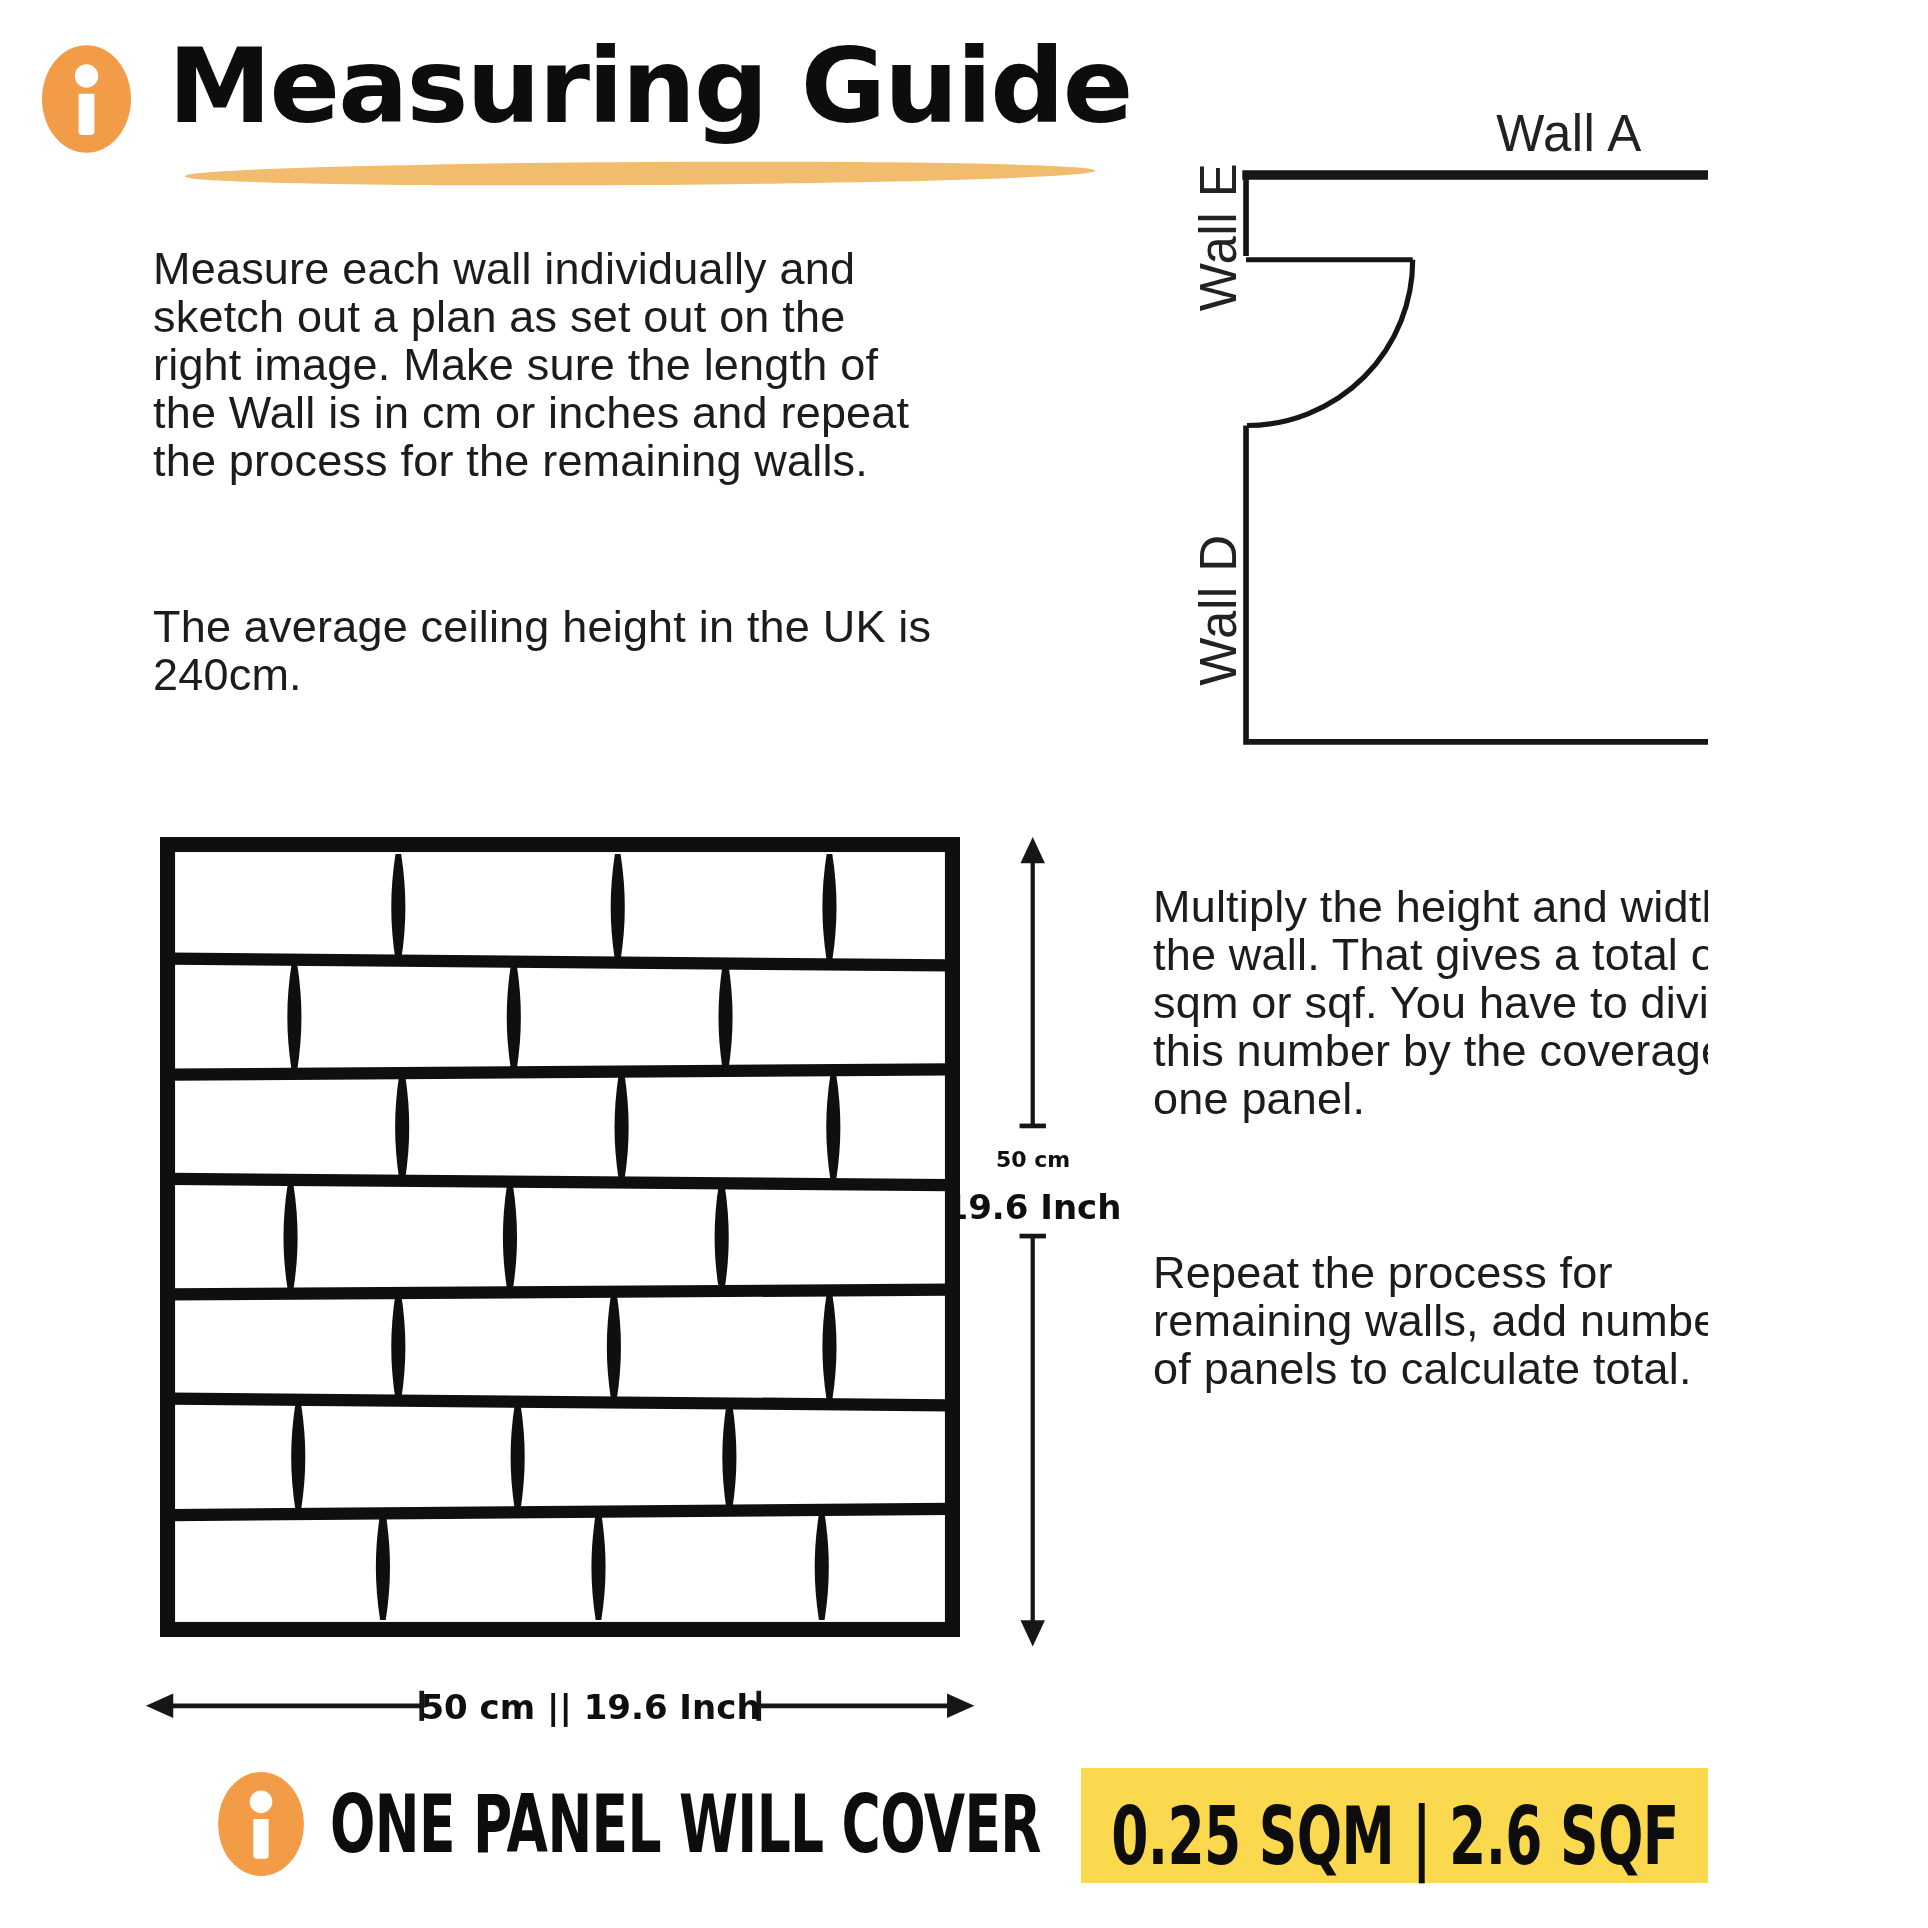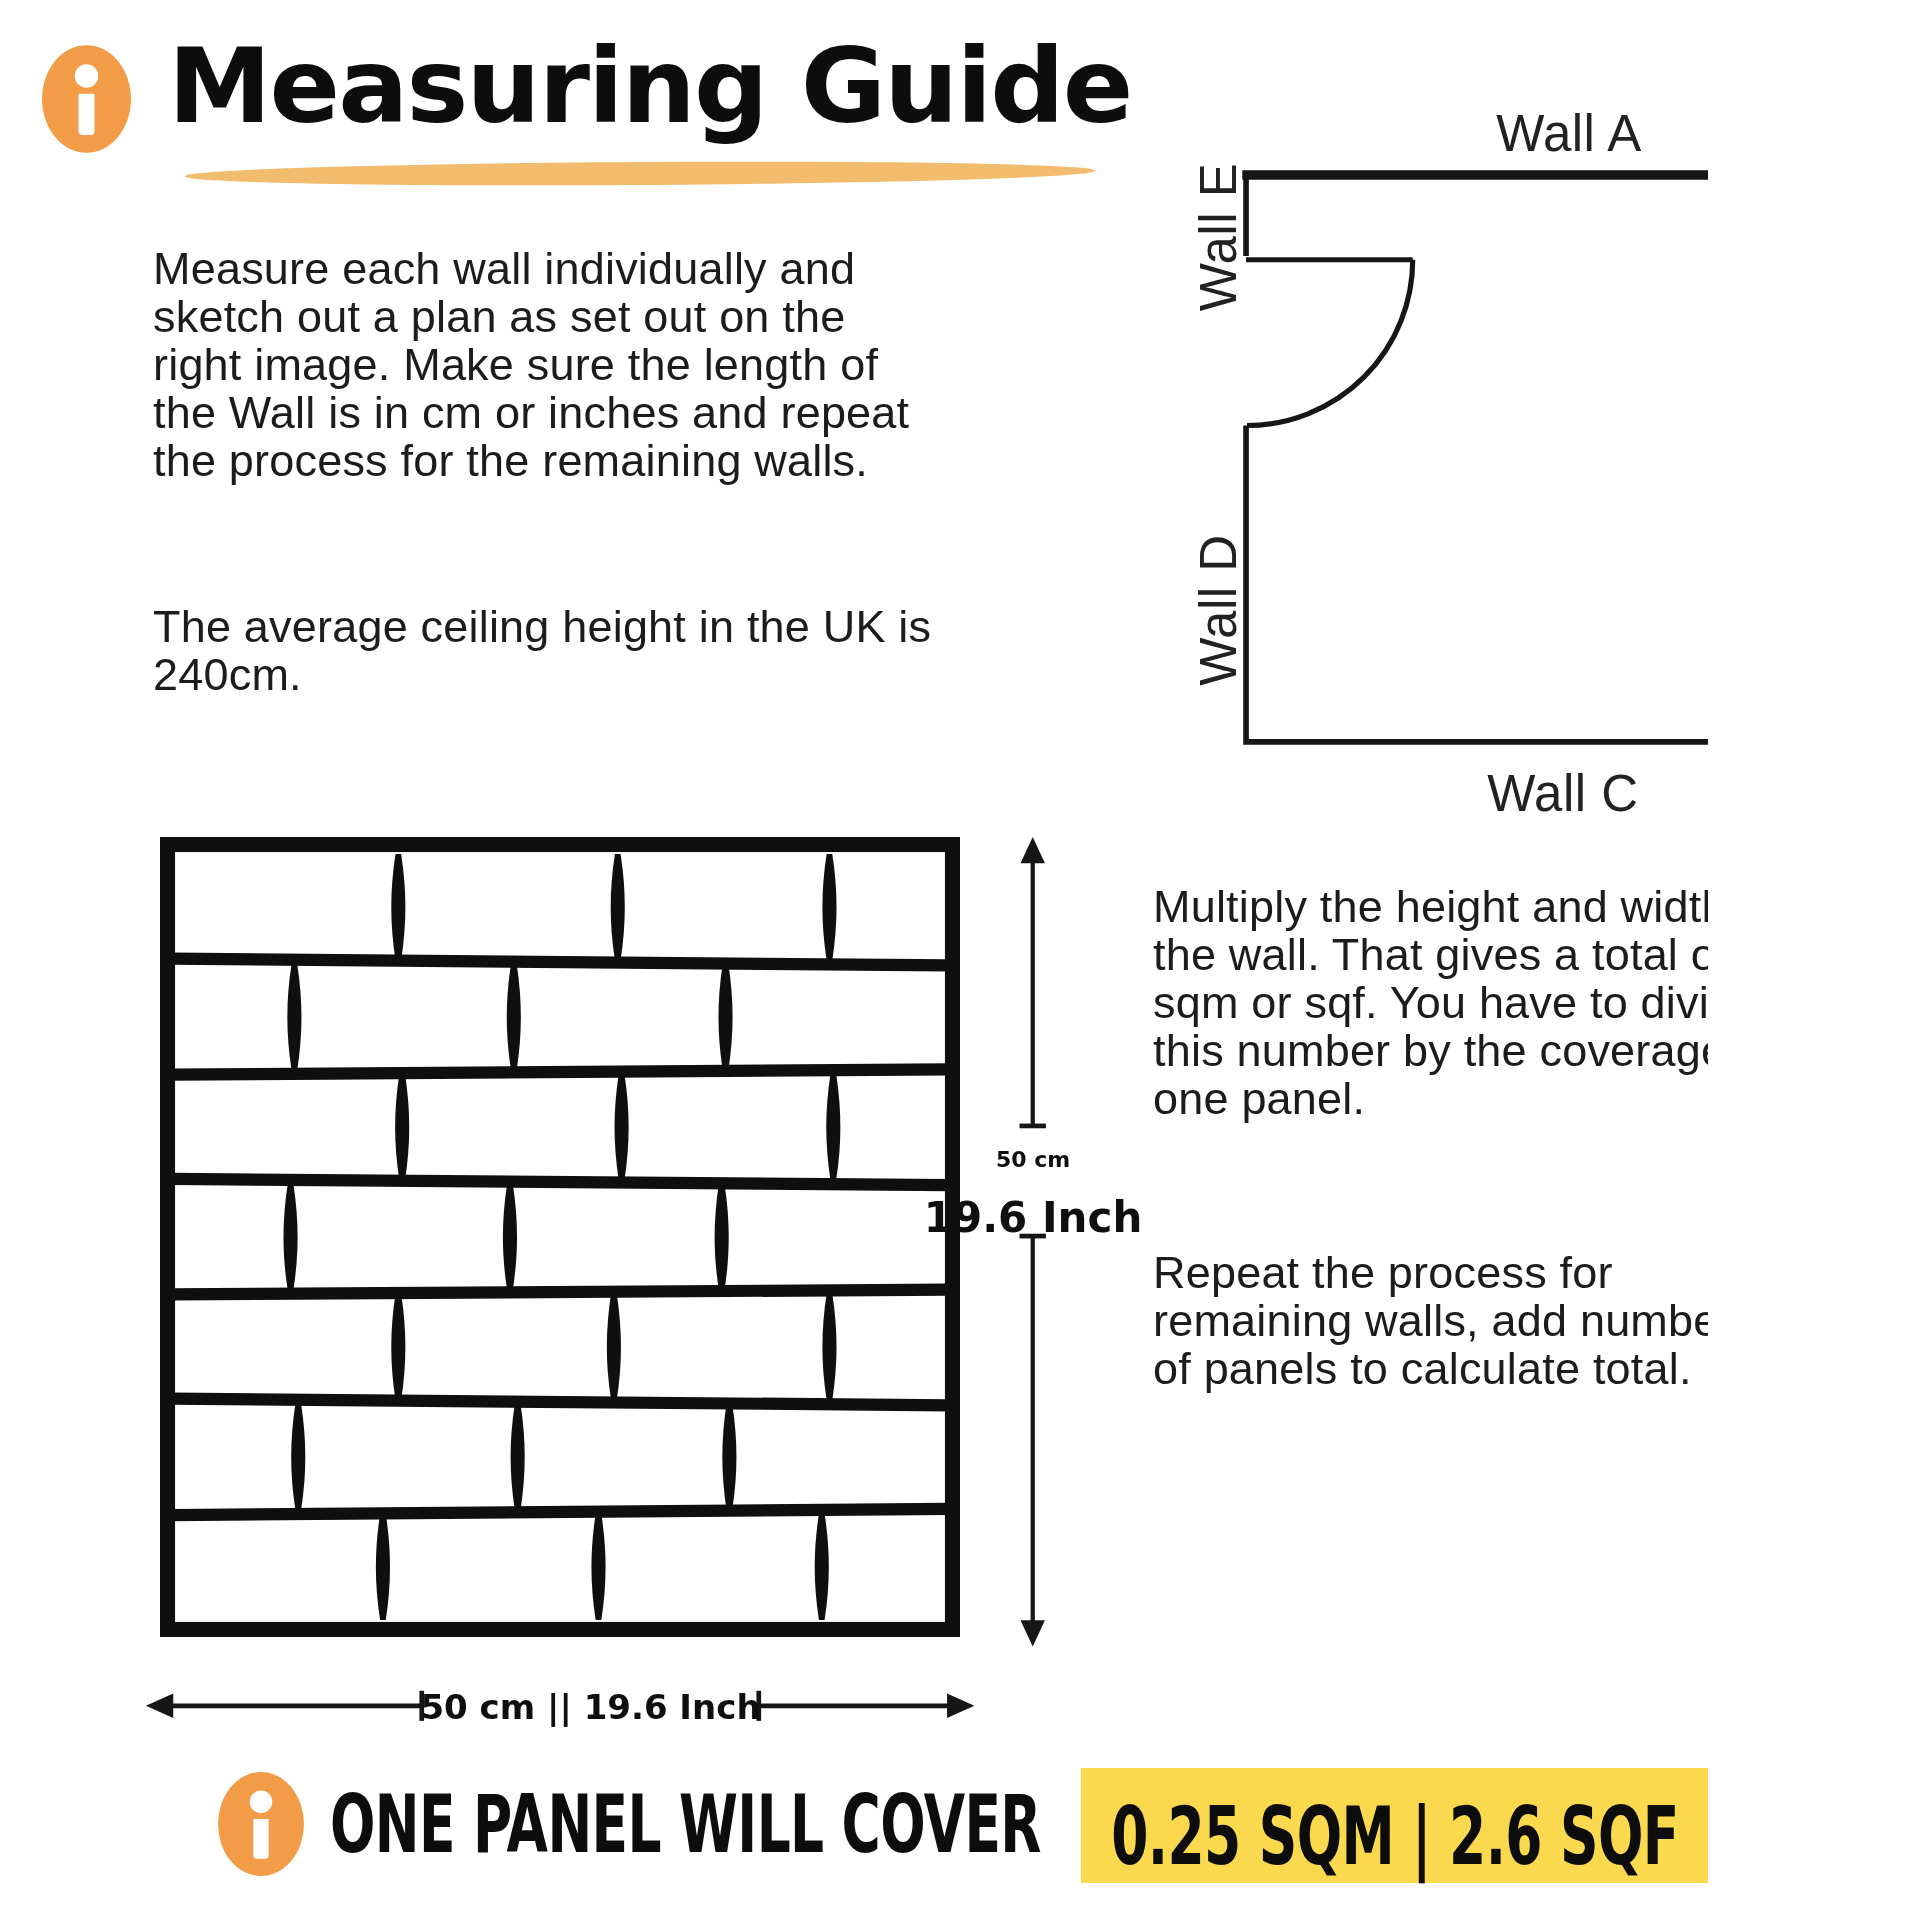--- a/index.html
+++ b/index.html
@@ -43,21 +43,21 @@
   .wl-d{left:1077px;top:582px;transform:rotate(-90deg);}
   
   .panel{position:absolute;left:160px;top:836px;width:800px;height:802px;}
   
   .dims{position:absolute;left:0;top:0;width:1928px;height:1928px;pointer-events:none;}
   .dim-label{
     position:absolute;display:flex;align-items:center;justify-content:center;
     font-family:"DejaVu Sans",sans-serif;font-weight:bold;color:#0f0f0f;
   }
   .dl-v1{left:920px;top:1139px;width:226px;height:41px;font-size:22px;}
-  .dl-v2{left:920px;top:1186px;width:226px;height:41px;font-size:42px;margin-top:11px;}
+  .dl-v2{left:920px;top:1186px;width:226px;height:41px;font-size:34px;}
   .dl-h{left:422px;top:1685px;width:337px;height:43px;font-size:34px;white-space:nowrap;}
   
   .ftr-icon{left:217px;top:1772px;width:88px;height:104px;}
   .ftr-text{
     position:absolute;left:330px;top:1770px;height:107px;display:flex;align-items:center;
     font-family:"DejaVu Sans",sans-serif;font-weight:bold;font-size:81px;color:#0d0d0d;
     letter-spacing:-0.9px;white-space:nowrap;
   }
   .ftr-text>span{display:inline-block;transform:scaleX(0.66);transform-origin:left center;}
   .ftr-highlight{
@@ -93,21 +93,20 @@
 240cm.</div>
 
   <svg class="plan" viewBox="1270 100 760 790">
     <path class="stroke" d="M1323 272 L1323 186 L1920 186 L1920 788 L1323 788 L1323 452" stroke-width="6"></path>
     <line class="stroke" x1="1319" y1="186" x2="1924" y2="186" stroke-width="10"></line>
     <line class="stroke" x1="1323" y1="276" x2="1500" y2="276" stroke-width="5.5"></line>
     <path class="stroke" d="M1500 276 A176 176 0 0 1 1324 452" stroke-width="5.5"></path>
   </svg>
   <div class="wall-label wl-a">Wall A</div>
   <div class="wall-label wl-b">Wall B</div>
-  <div class="wall-label wl-c">Wall C</div>
   <div class="wall-label wl-d">Wall D</div>
   <div class="wall-label wl-e">Wall E</div>
 
   <svg class="panel" id="brick-svg" viewBox="0 0 850 850">
       <path d="M 250.21999999999997 18 C 244.21999999999997 56.9, 244.21999999999997 91.95714285714286, 250.21999999999997 130.85714285714286 L 256.21999999999997 130.85714285714286 C 262.21999999999997 91.95714285714286, 262.21999999999997 56.9, 256.21999999999997 18 Z" fill="#0f0f0f"></path>
       <path d="M 483.34999999999997 18 C 477.34999999999997 56.9, 477.34999999999997 91.95714285714286, 483.34999999999997 130.85714285714286 L 489.34999999999997 130.85714285714286 C 495.34999999999997 91.95714285714286, 495.34999999999997 56.9, 489.34999999999997 18 Z" fill="#0f0f0f"></path>
       <path d="M 708.3 18 C 702.3 56.9, 702.3 91.95714285714286, 708.3 130.85714285714286 L 714.3 130.85714285714286 C 720.3 91.95714285714286, 720.3 56.9, 714.3 18 Z" fill="#0f0f0f"></path>
       <path d="M 139.79 134.85714285714286 C 133.79 173.75714285714287, 133.79 208.81428571428572, 139.79 247.71428571428572 L 145.79 247.71428571428572 C 151.79 208.81428571428572, 151.79 173.75714285714287, 145.79 134.85714285714286 Z" fill="#0f0f0f"></path>
       <path d="M 372.92 134.85714285714286 C 366.92 173.75714285714287, 366.92 208.81428571428572, 372.92 247.71428571428572 L 378.92 247.71428571428572 C 384.92 208.81428571428572, 384.92 173.75714285714287, 378.92 134.85714285714286 Z" fill="#0f0f0f"></path>
       <path d="M 597.87 134.85714285714286 C 591.87 173.75714285714287, 591.87 208.81428571428572, 597.87 247.71428571428572 L 603.87 247.71428571428572 C 609.87 208.81428571428572, 609.87 173.75714285714287, 603.87 134.85714285714286 Z" fill="#0f0f0f"></path>

